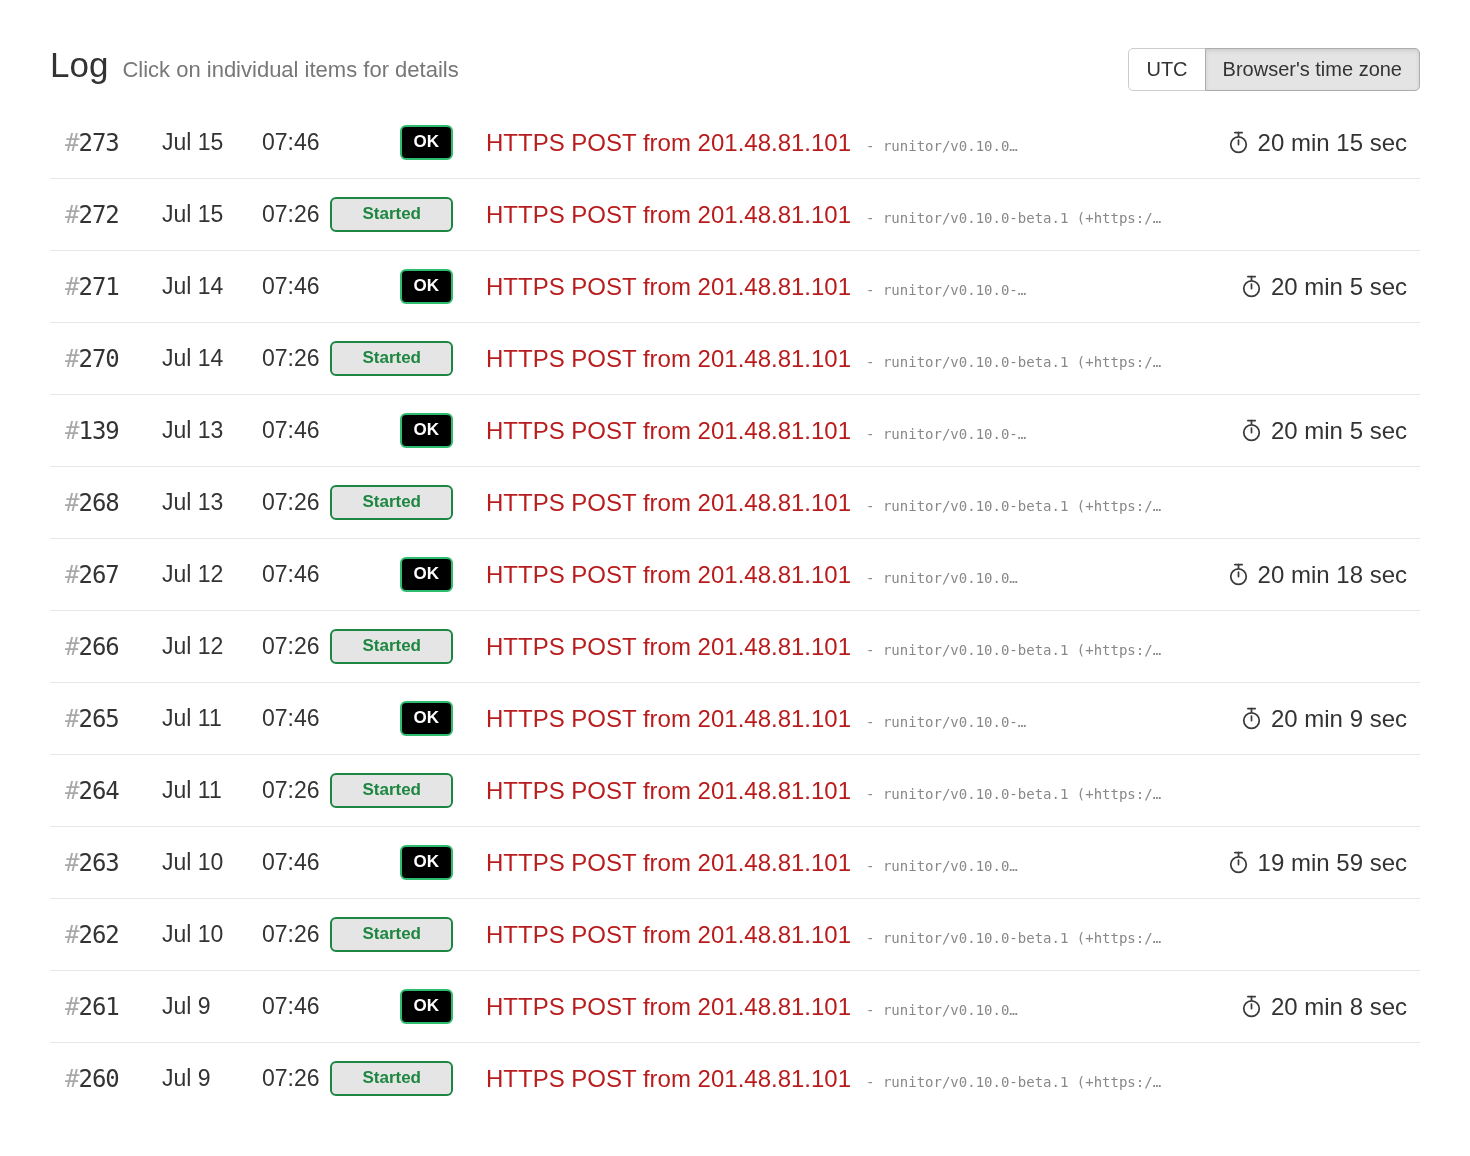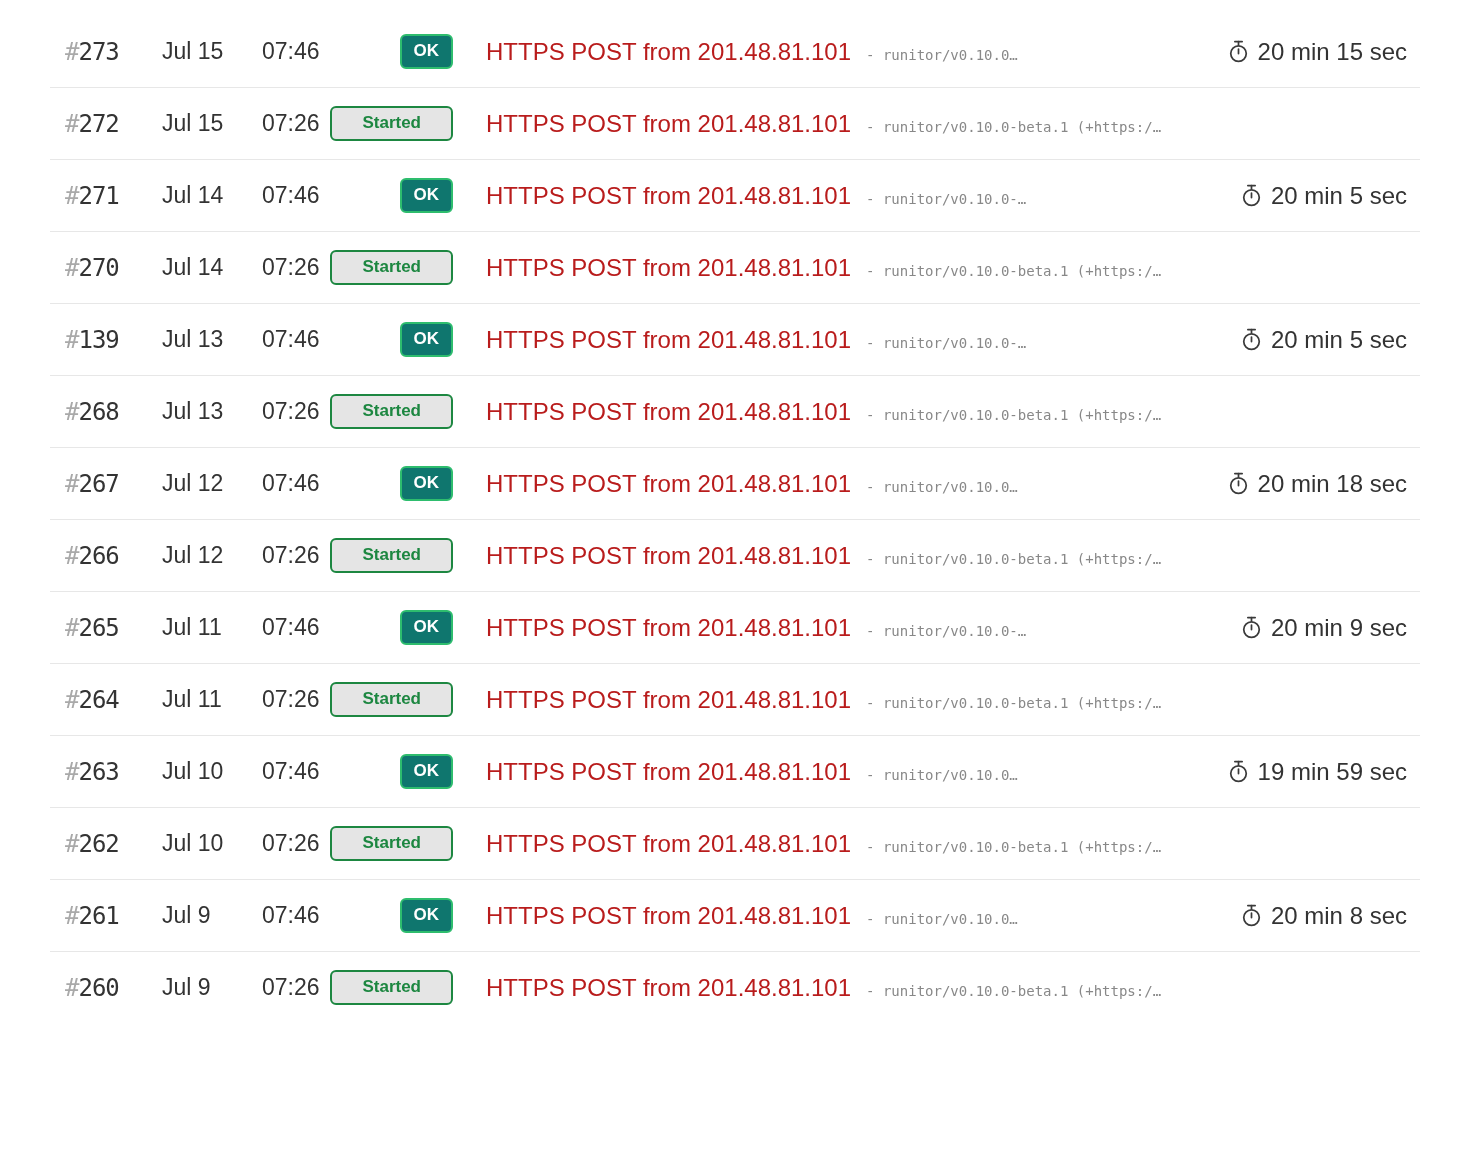--- a/index.html
+++ b/index.html
@@ -51,21 +51,21 @@
   .col-num .num-val { color:#333; }
 
   .col-date { width:100px; flex:none; font-size:23px; }
   .col-time { width:97px;  flex:none; font-size:23px; }
 
   .col-badge { width:94px; flex:none; display:flex; justify-content:flex-end; }
   .badge {
     font-weight:bold; font-size:17px; line-height:1.2;
     border-radius:6px; padding:5px 12px; white-space:nowrap;
   }
-  .badge-ok      { background:#0f766e; color:#fff; border:2px solid #2ebd6e; }
+  .badge-ok      { background:#000000; color:#fff; border:2px solid #2ebd6e; }
   .badge-started { background:#e5e5e5; color:#1d8741; border:2px solid #1d8741; padding:5px 30px; }
 
   .col-desc {
     margin-left:33px; flex:1 1 auto; min-width:0;
     white-space:nowrap; overflow:hidden;
     display:flex; align-items:baseline;
   }
   .desc-main  { font-size:24px; color:#b91c1c; }
   .desc-agent {
     font-family:"DejaVu Sans Mono", monospace;
@@ -77,20 +77,30 @@
     display:flex; align-items:center;
     font-size:24px; color:#333; white-space:nowrap;
   }
   .stopwatch-icon { margin-right:8px; display:inline-block; }
 </style>
 </head>
 <body>
 
 <div class="container">
 
+  <div class="header">
+    <div class="title-block">
+      <h1 class="page-title">Log</h1>
+      <span class="page-subtitle">Click on individual items for details</span>
+    </div>
+    <div class="tz-group">
+      <button class="tz-btn">UTC</button>
+      <button class="tz-btn active">Browser's time zone</button>
+    </div>
+  </div>
 
   <div class="log-table" id="log-table">
   <div class="log-row">
     <span class="col-num"><span class="hash">#</span><span class="num-val">273</span></span>
     <span class="col-date">Jul 15</span>
     <span class="col-time">07:46</span>
     <span class="col-badge">
       <span class="badge badge-ok">OK</span>
     </span>
     <span class="col-desc">

